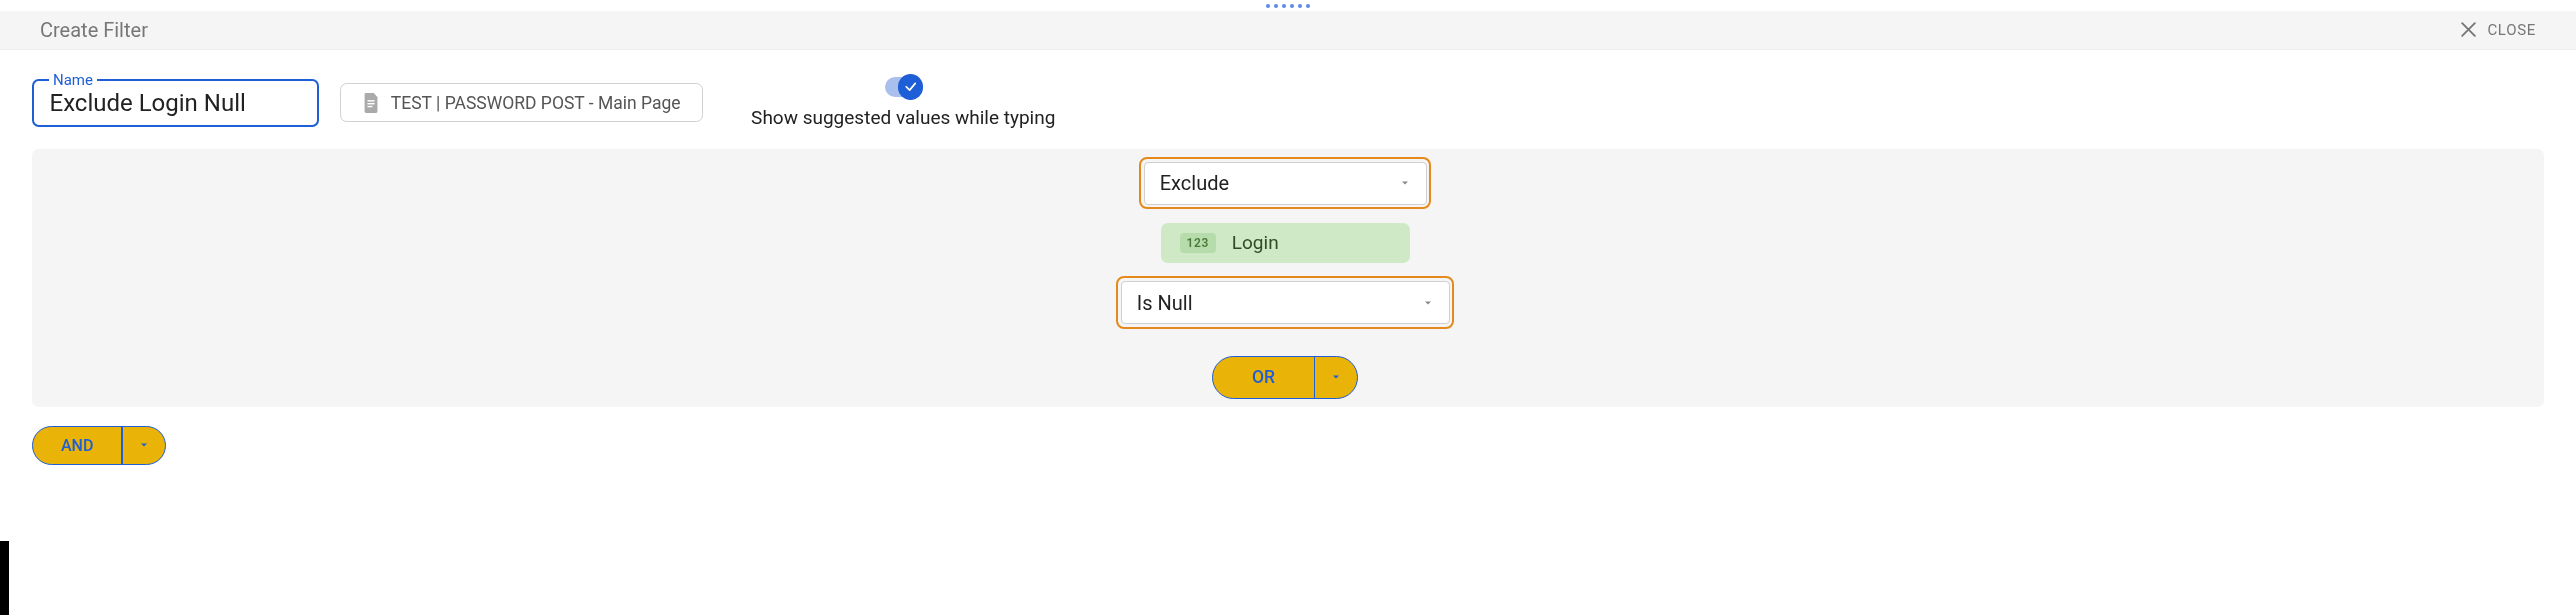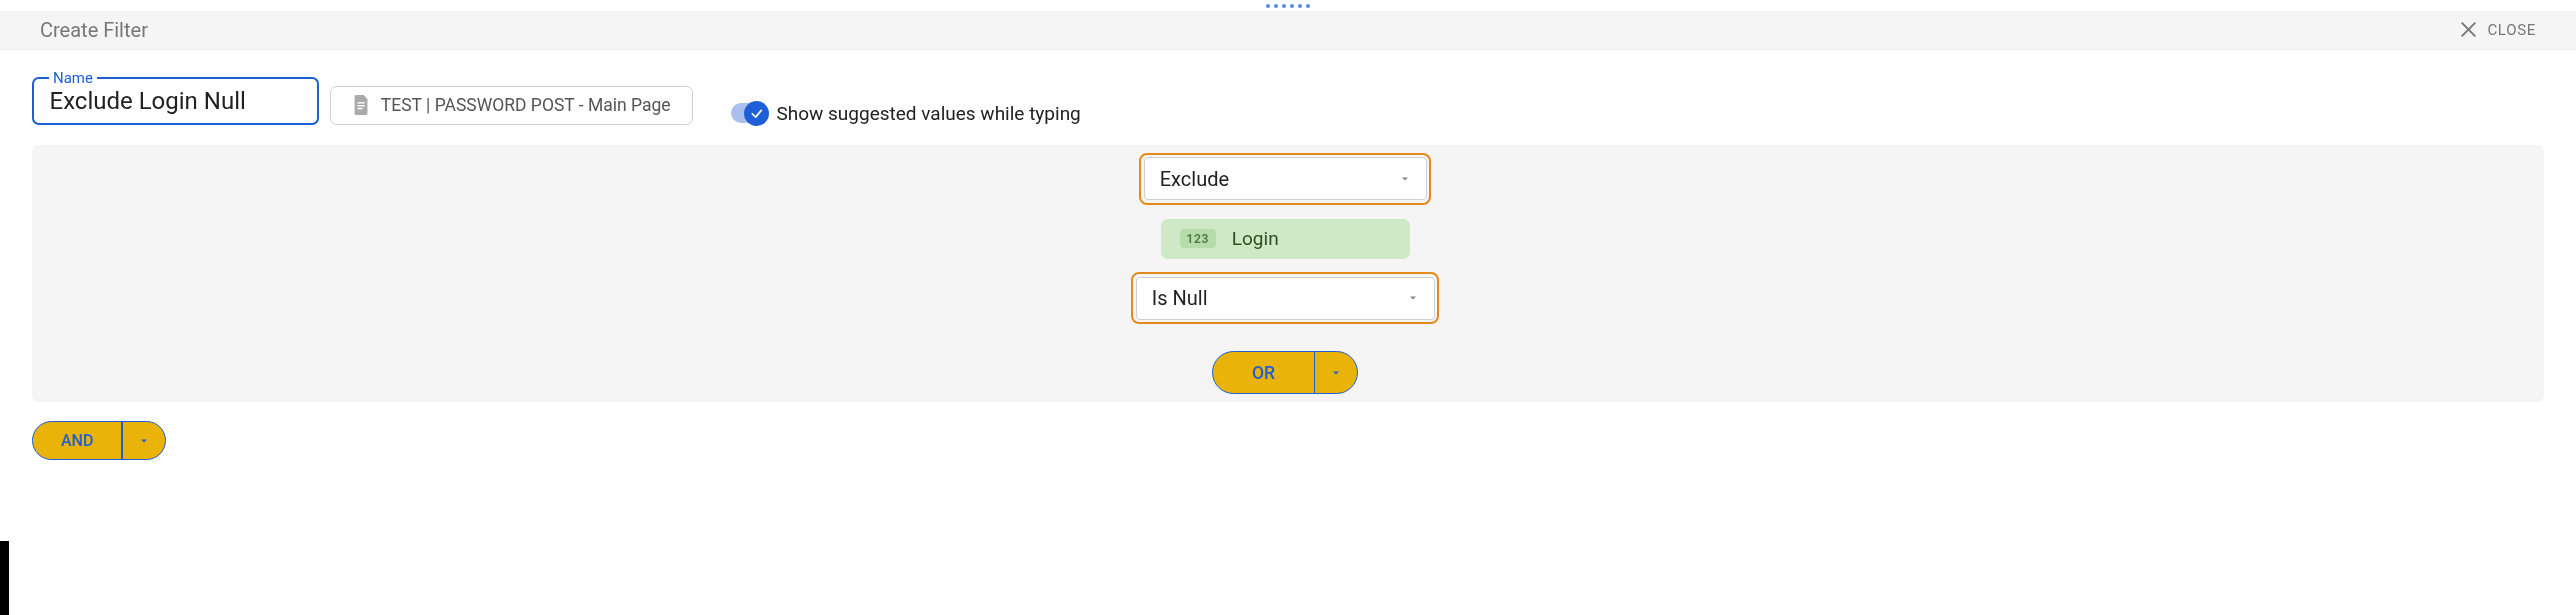--- a/index.html
+++ b/index.html
@@ -32,41 +32,41 @@
     height:39px;
     border-bottom:1.3px solid var(--grey-2);
     background:var(--grey-1);
   }
   .header .title{font-size:20px;color:var(--text-muted);font-weight:400;}
   .close-btn{display:inline-flex;align-items:center;gap:9.4px;cursor:pointer;}
   .close-btn svg{width:19px;height:19px;}
   .close-btn .lbl{font-size:15px;color:var(--text-muted);letter-spacing:0.7px;}
 
   
-  .config-row{display:flex;align-items:flex-end;gap:11px;padding:27px 32px 20px 32px;}
+  .config-row{display:flex;align-items:center;gap:21px;padding:27px 32px 20px 32px;}
   .name-field{
     position:relative;width:287px;height:48px;
     border:2px solid var(--blue);
     border-radius:6.7px;background:#fff;
     padding:0 13.5px;display:flex;align-items:center;
   }
   .name-field .floating-label{
     position:absolute;top:-9.4px;left:15px;background:#fff;padding:0 4px;
     color:var(--blue);font-size:15px;
   }
   .name-field input{
     border:none;outline:none;width:100%;font-size:24px;color:var(--text);background:transparent;
   }
   .source-pill{
     border:0.7px solid var(--grey-3);border-radius:6.7px;height:39px;
     display:inline-flex;align-items:center;gap:10.8px;padding:0 21.5px;background:#fff;
   }
   .source-pill .doc-icon{width:17.5px;height:20px;color:var(--grey-4);}
   .source-pill .src-text{font-size:17.5px;color:#555;}
-  .toggle-wrap{display:inline-flex;align-items:center;gap:9.4px;margin-left:27px;}
+  .toggle-wrap{display:inline-flex;align-items:center;gap:9.4px;margin-left:27px;flex-direction:column;}
   .toggle{
     position:relative;width:36px;height:20px;border-radius:672px;background:#a9c0ee;cursor:pointer;flex-shrink:0;
   }
   .toggle .knob{
     position:absolute;right:-2px;top:-2.7px;width:25.6px;height:25.6px;border-radius:50%;
     background:var(--blue);display:flex;align-items:center;justify-content:center;
   }
   .toggle .knob svg{width:13.5px;height:13.5px;}
   .toggle-label{font-size:19px;color:var(--text);}
 
@@ -76,21 +76,21 @@
     background:var(--grey-1);border-radius:6.7px;
     display:flex;align-items:center;gap:13.5px;
     padding:8px 13.5px 8px 8px;
     flex-direction:column;
   }
   .highlight-box{border:2.7px solid var(--orange);border-radius:8px;padding:2.7px;}
   .dd{
     width:283px;height:43px;border:0.7px solid var(--grey-3);border-radius:4px;background:#fff;
     display:flex;align-items:center;justify-content:space-between;padding:0 15px;cursor:pointer;
   }
-  .dd.cond{width:299px;}
+  .dd.cond{width:329px;}
   .dd .dd-text{font-size:20px;color:var(--text);}
   .dd svg.caret{width:12px;height:12px;color:#888;}
 
   .chip{
     height:40px;border-radius:6.7px;background:var(--green-chip);
     display:flex;align-items:center;padding:0 19px;gap:16px;min-width:249px;
   }
   .chip .badge{
     font-size:12px;font-weight:600;color:#4a7a3a;background:var(--green-chip-dark);
     padding:2.7px 6.7px;border-radius:4px;letter-spacing:0.7px;

